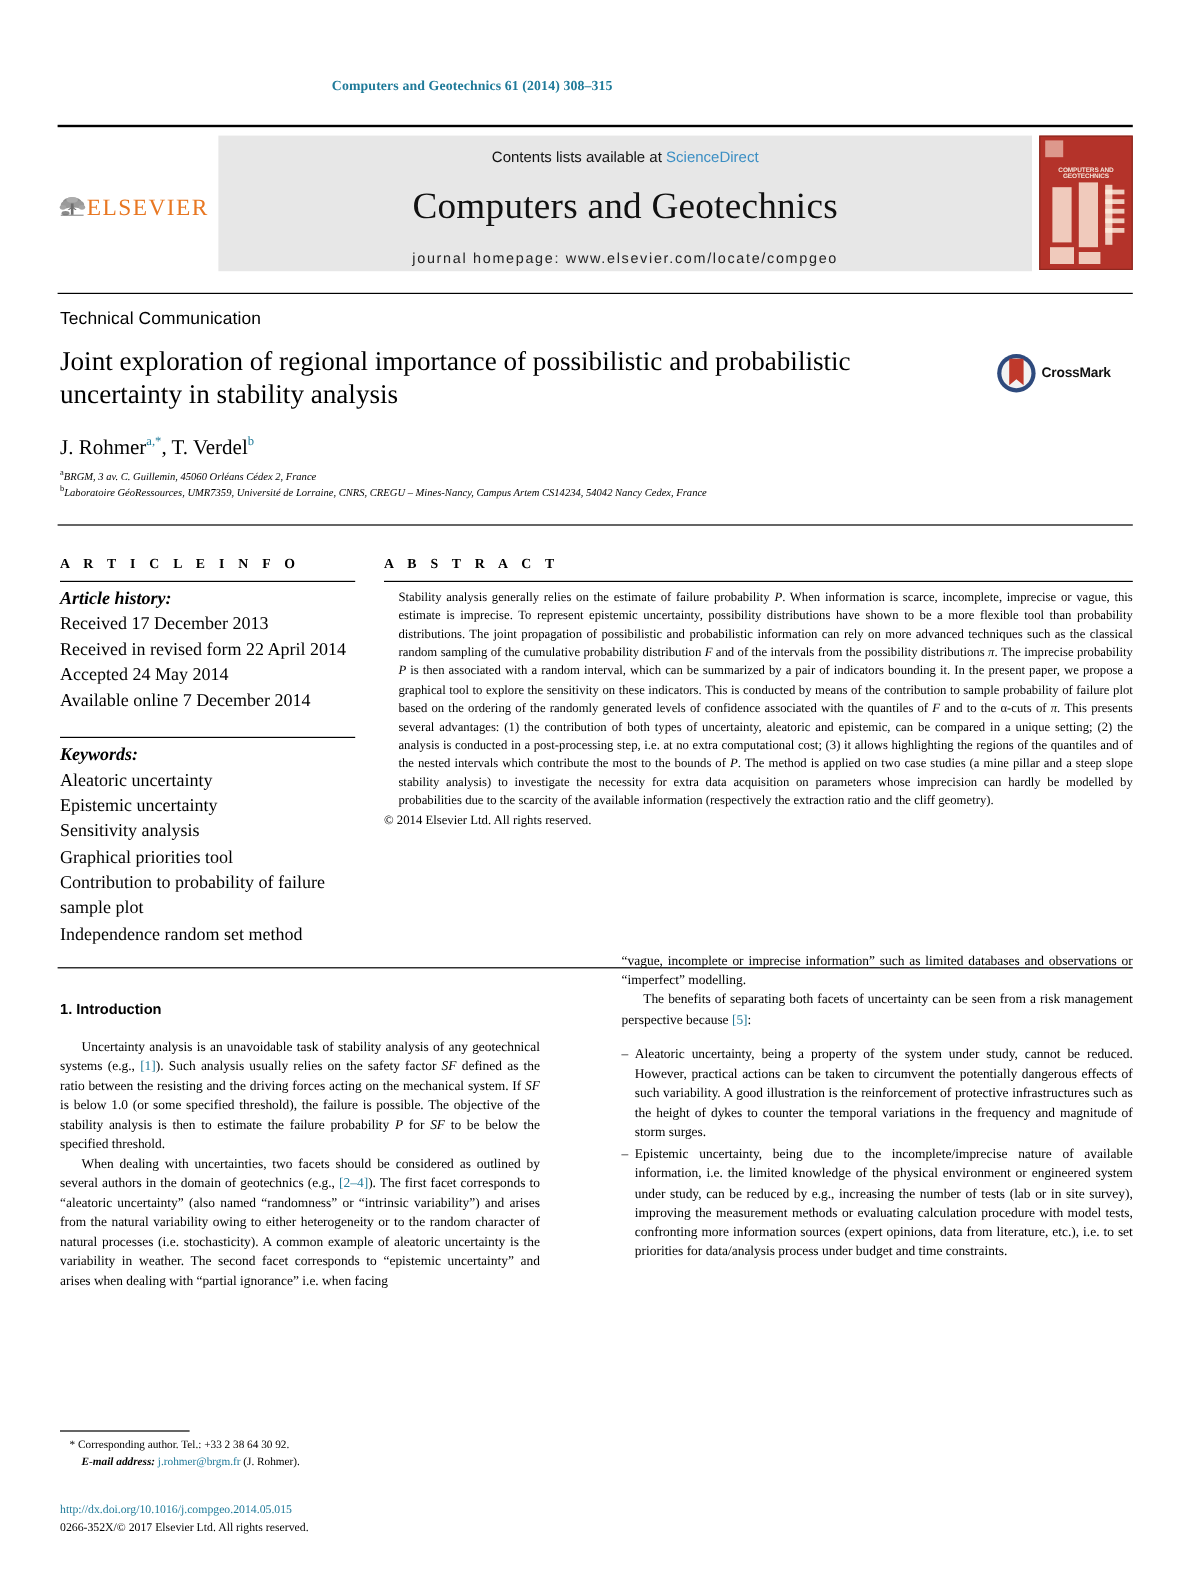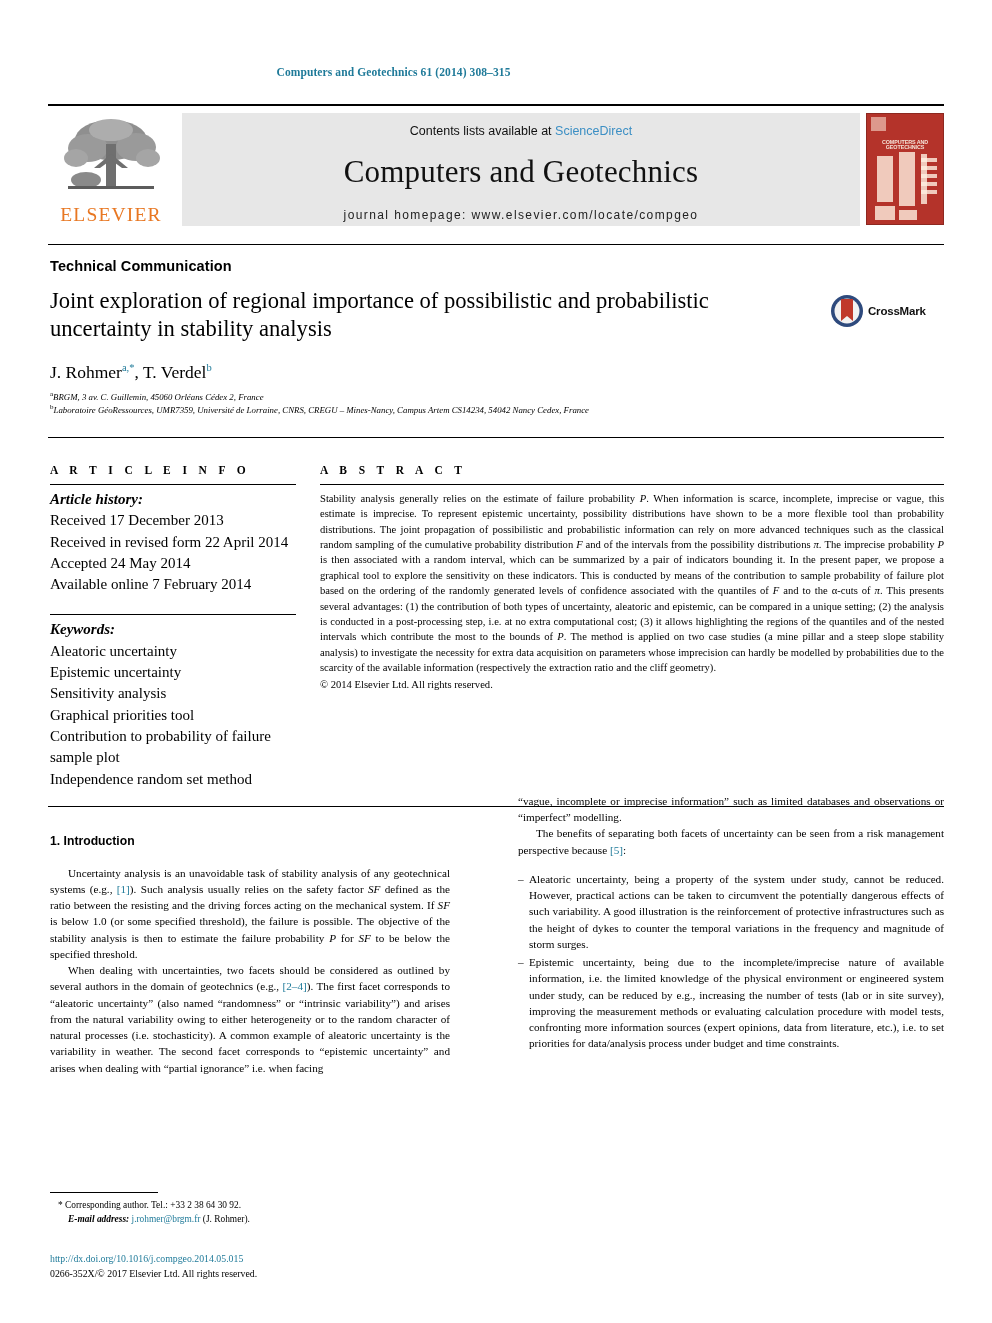--- a/index.html
+++ b/index.html
@@ -44,21 +44,21 @@
     display: flex;
     align-items: stretch;
     height: 126px;
     padding-top: 4px;
     box-sizing: border-box;
   }
   .elsevier-logo {
     width: 126px;
     flex: 0 0 126px;
     display: flex;
-    flex-direction: column;
+    flex-direction: row;
     align-items: center;
     justify-content: flex-start;
     padding-top: 4px;
     box-sizing: border-box;
   }
   .tree-svg { display:block; }
   .elsevier-word {
     font-family: "Liberation Serif", serif;
     font-size: 19.5px;
     color: #E87722;
@@ -143,21 +143,21 @@
     left: 48px;
     width: 896px;
     border-top: 1.1px solid #000;
   }
   .commtype {
     position: absolute;
     top: 258px;
     left: 50px;
     font-family: "Liberation Sans", sans-serif;
     font-size: 14.5px;
-    font-weight: bold;
+    font-weight: normal;
     color: #000;
     letter-spacing: 0.1px;
   }
   .title {
     position: absolute;
     top: 287px;
     left: 50px;
     width: 760px;
     font-family: "Liberation Serif", serif;
     font-size: 22.6px;
@@ -265,20 +265,21 @@
     font-size: 10.6px;
     line-height: 1.45;
   }
   .abs-rule {
     border-top: 1.2px solid #000;
     margin: 0 0 6px 0;
   }
   .abs-text {
     text-align: justify;
     text-justify: inter-word;
+    margin-left: 12px;
   }
   .abs-text i { font-style: italic; }
   .abs-copy {
     text-align: left;
     margin-top: 2px;
   }
   
   .body-rule {
     position: absolute;
     top: 806px;
@@ -443,21 +444,21 @@
   <div class="hdr-articleinfo">A R T I C L E   I N F O</div>
   <div class="hdr-abstract">A B S T R A C T</div>
 
   <div class="info-col">
     <div class="info-rule"></div>
     <div class="info-block">
       <div class="info-label">Article history:</div>
       <div>Received 17 December 2013</div>
       <div>Received in revised form 22 April 2014</div>
       <div>Accepted 24 May 2014</div>
-      <div>Available online 7 February 2014</div>
+      <div>Available online 7 December 2014</div>
     </div>
     <div class="info-gap"></div>
     <div class="info-rule"></div>
     <div class="info-block">
       <div class="info-label">Keywords:</div>
       <div>Aleatoric uncertainty</div>
       <div>Epistemic uncertainty</div>
       <div>Sensitivity analysis</div>
       <div>Graphical priorities tool</div>
       <div>Contribution to probability of failure sample plot</div>

